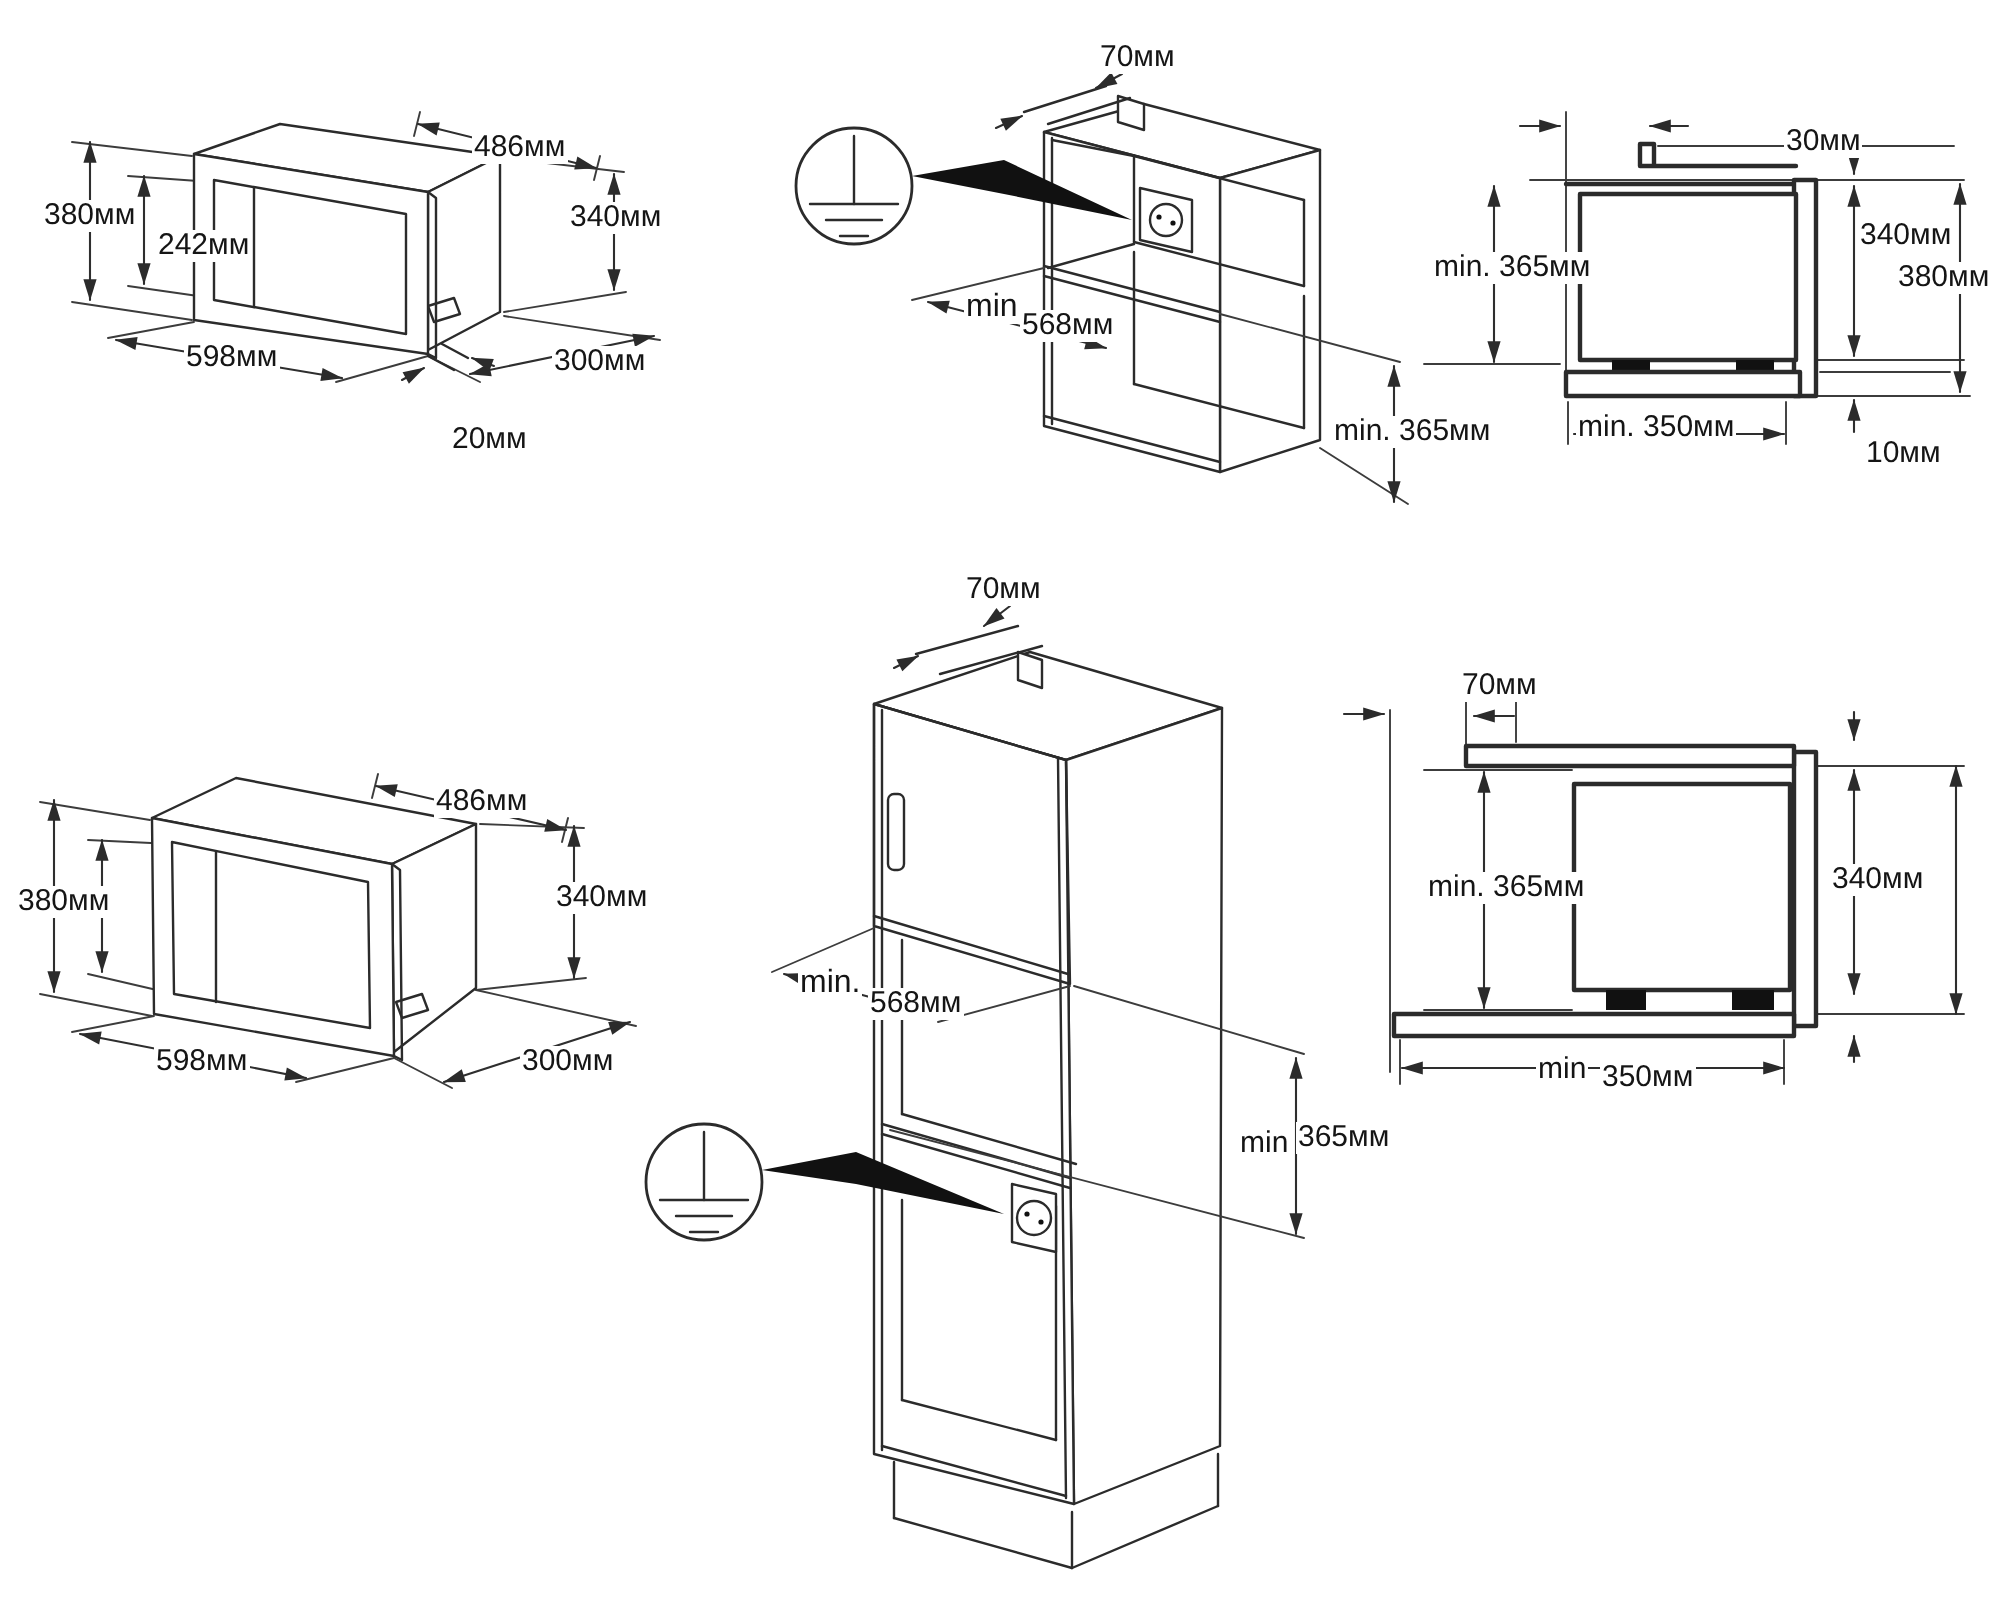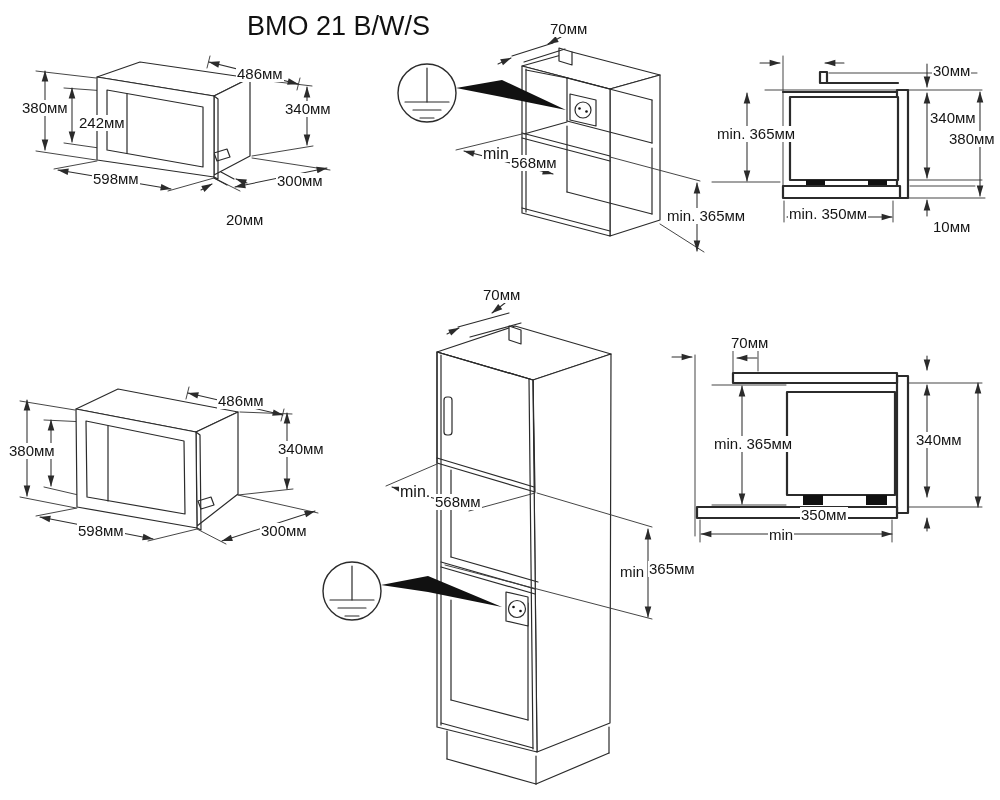--- a/index.html
+++ b/index.html
@@ -232,37 +232,36 @@
     <line class="d" x1="757" y1="358" x2="737" y2="358" marker-end="url(#mE)"></line>
     <line class="d" x1="927" y1="356" x2="927" y2="370" marker-end="url(#mE)"></line>
     <line class="d" x1="927" y1="531" x2="927" y2="518" marker-end="url(#mE)"></line>
     <line class="d" x1="742" y1="386" x2="742" y2="504" marker-start="url(#mS)" marker-end="url(#mE)"></line>
     <line class="d" x1="927" y1="385" x2="927" y2="497" marker-start="url(#mS)" marker-end="url(#mE)"></line>
     <line class="d" x1="978" y1="383" x2="978" y2="507" marker-start="url(#mS)" marker-end="url(#mE)"></line>
     <line class="d" x1="701" y1="534" x2="892" y2="534" marker-start="url(#mS)" marker-end="url(#mE)"></line>
   </g>
 </svg>
 
-  <div class="title">BMO 21 B/W/S</div>
 
   <div class="lbl" style="left:21px;top:100px">380мм</div>
   <div class="lbl" style="left:78px;top:115px">242мм</div>
   <div class="lbl" style="left:236px;top:66px">486мм</div>
   <div class="lbl" style="left:284px;top:101px">340мм</div>
   <div class="lbl" style="left:92px;top:171px">598мм</div>
   <div class="lbl" style="left:276px;top:173px">300мм</div>
   <div class="lbl" style="left:225px;top:212px">20мм</div>
 
   <div class="lbl" style="left:549px;top:21px">70мм</div>
   <div class="lbl it" style="left:482px;top:145px">min.</div>
   <div class="lbl" style="left:510px;top:155px">568мм</div>
   <div class="lbl" style="left:666px;top:208px">min. 365мм</div>
 
   <div class="lbl" style="left:716px;top:126px">min. 365мм</div>
-  <div class="lbl" style="left:932px;top:63px">30мм</div>
+  <div class="lbl" style="left:892px;top:63px">30мм</div>
   <div class="lbl" style="left:929px;top:110px">340мм</div>
   <div class="lbl" style="left:948px;top:131px">380мм</div>
   <div class="lbl" style="left:788px;top:206px">min. 350мм</div>
   <div class="lbl" style="left:932px;top:219px">10мм</div>
 
   <div class="lbl" style="left:8px;top:443px">380мм</div>
   <div class="lbl" style="left:217px;top:393px">486мм</div>
   <div class="lbl" style="left:277px;top:441px">340мм</div>
   <div class="lbl" style="left:77px;top:523px">598мм</div>
   <div class="lbl" style="left:260px;top:523px">300мм</div>
@@ -270,15 +269,15 @@
   <div class="lbl" style="left:482px;top:287px">70мм</div>
   <div class="lbl it" style="left:399px;top:483px">min.</div>
   <div class="lbl" style="left:434px;top:494px">568мм</div>
   <div class="lbl" style="left:619px;top:564px">min</div>
   <div class="lbl" style="left:648px;top:561px">365мм</div>
 
   <div class="lbl" style="left:730px;top:335px">70мм</div>
   <div class="lbl" style="left:713px;top:436px">min. 365мм</div>
   <div class="lbl" style="left:915px;top:432px">340мм</div>
   <div class="lbl" style="left:768px;top:527px">min</div>
-  <div class="lbl" style="left:800px;top:507px">350мм</div>
+  <div class="lbl" style="left:800px;top:531px">350мм</div>
 
 </div>
 
 </body></html>

